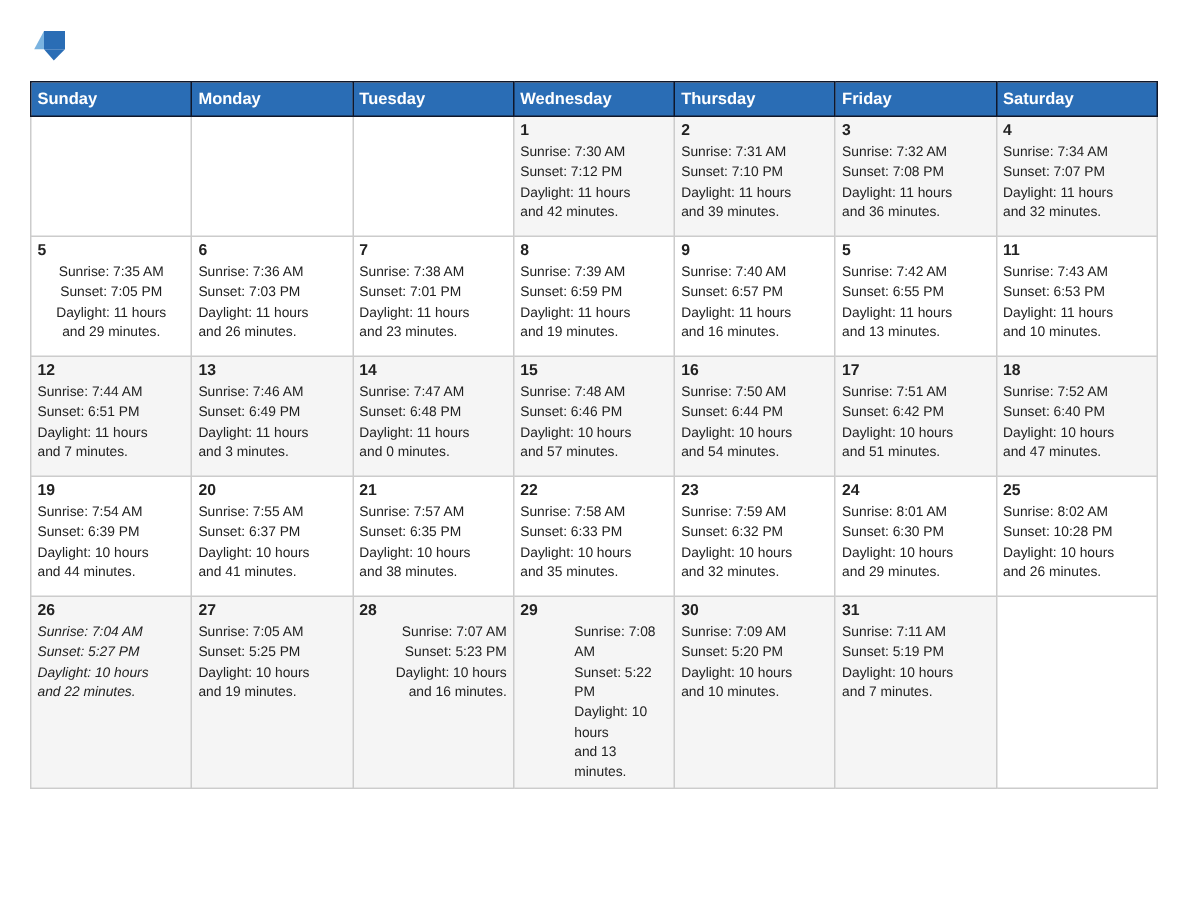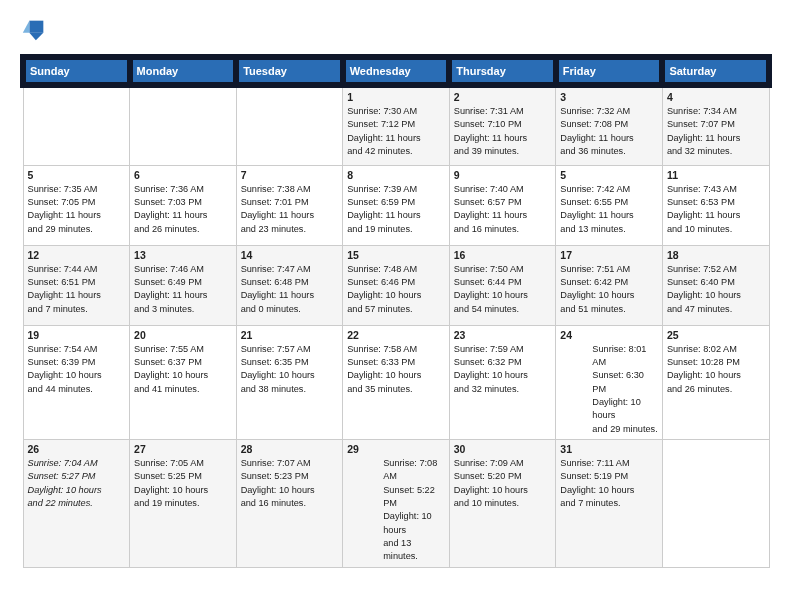--- a/index.html
+++ b/index.html
@@ -62,21 +62,21 @@
       border-collapse: collapse;
       table-layout: fixed;
     }
     thead th {
       background-color: #2a6db5;
       color: white;
       font-size: 11px;
       font-weight: bold;
       padding: 5px 4px;
       text-align: left;
-      border: 6px solid #0f172a;
+      border: 1px solid #0f172a;
     }
     tbody td {
       border: 1px solid #ccc;
       vertical-align: top;
       padding: 3px 4px;
       font-size: 9.2px;
       color: #222;
       height: 80px;
       background: #fff;
     }
@@ -160,21 +160,21 @@
             <span class="day-number">4</span>
             <div class="day-info" style="white-space: pre-line;">Sunrise: 7:34 AM
 Sunset: 7:07 PM
 Daylight: 11 hours
 and 32 minutes.</div>
           </td>
         </tr>
         <tr>
           <td>
             <span class="day-number">5</span>
-            <div class="day-info" style="white-space: pre-line;">Sunrise: 7:35 AM
+            <div class="day-info" style="white-space: pre-line; text-align: center;">Sunrise: 7:35 AM
 Sunset: 7:05 PM
 Daylight: 11 hours
 and 29 minutes.</div>
           </td>
           <td>
             <span class="day-number">6</span>
             <div class="day-info" style="white-space: pre-line;">Sunrise: 7:36 AM
 Sunset: 7:03 PM
 Daylight: 11 hours
 and 26 minutes.</div>
@@ -297,21 +297,21 @@
           </td>
           <td>
             <span class="day-number">23</span>
             <div class="day-info" style="white-space: pre-line;">Sunrise: 7:59 AM
 Sunset: 6:32 PM
 Daylight: 10 hours
 and 32 minutes.</div>
           </td>
           <td>
             <span class="day-number">24</span>
-            <div class="day-info" style="white-space: pre-line; margin-left: 32px;">Sunrise: 8:01 AM
+            <div class="day-info" style="white-space: pre-line;">Sunrise: 8:01 AM
 Sunset: 6:30 PM
 Daylight: 10 hours
 and 29 minutes.</div>
           </td>
           <td>
             <span class="day-number">25</span>
             <div class="day-info" style="white-space: pre-line;">Sunrise: 8:02 AM
 Sunset: 10:28 PM
 Daylight: 10 hours
 and 26 minutes.</div>
@@ -327,21 +327,21 @@
           </td>
           <td>
             <span class="day-number">27</span>
             <div class="day-info" style="white-space: pre-line;">Sunrise: 7:05 AM
 Sunset: 5:25 PM
 Daylight: 10 hours
 and 19 minutes.</div>
           </td>
           <td>
             <span class="day-number">28</span>
-            <div class="day-info" style="white-space: pre-line;">Sunrise: 7:07 AM
+            <div class="day-info" style="white-space: pre-line; text-align: right;">Sunrise: 7:07 AM
 Sunset: 5:23 PM
 Daylight: 10 hours
 and 16 minutes.</div>
           </td>
           <td>
             <span class="day-number">29</span>
             <div class="day-info" style="white-space: pre-line; margin-left: 36px;">Sunrise: 7:08 AM
 Sunset: 5:22 PM
 Daylight: 10 hours
 and 13 minutes.</div>

